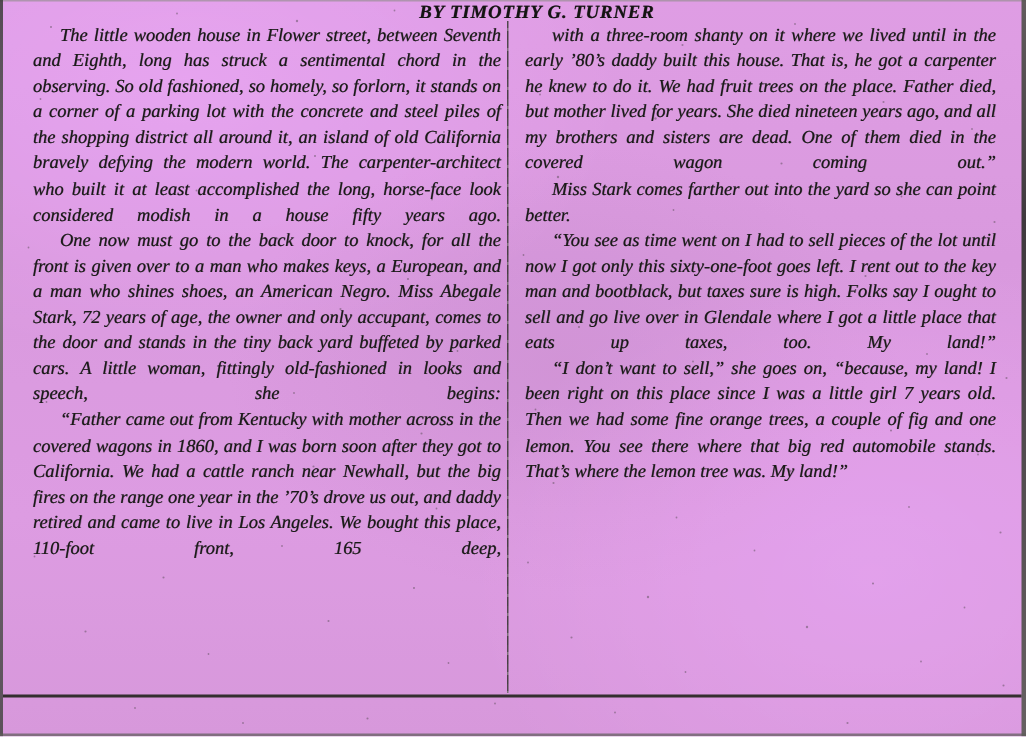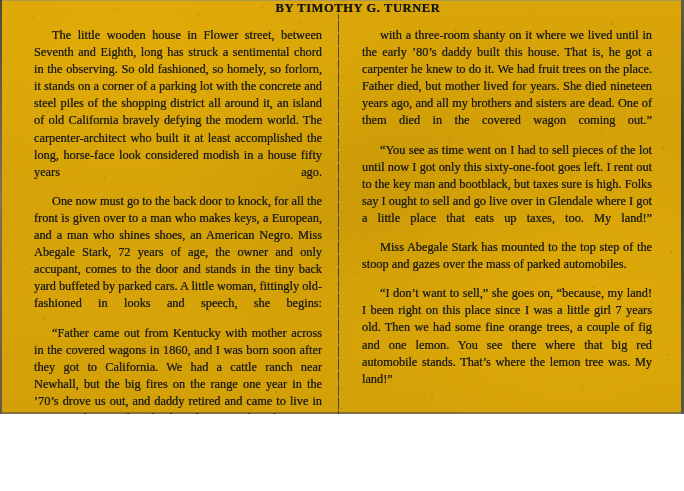--- a/index.html
+++ b/index.html
@@ -4,26 +4,27 @@
 <style>
   html, body {
     margin: 0;
     padding: 0;
     background: #ffffff;
   }
 
   #clipping {
     position: relative;
     width: 684px;
-    height: 414px;
+    height: 491px;
     box-sizing: border-box;
-    background: #eab308;
+    background: #f0abfc;
     overflow: hidden;
     font-family: "Liberation Serif", "DejaVu Serif", serif;
     color: #1a1a18;
+    font-style: italic;
   }
 
   
   #paper-texture {
     position: absolute;
     inset: 0;
     pointer-events: none;
     background:
       radial-gradient(ellipse 420px 260px at 18% 12%, rgba(255,255,255,0.55), rgba(255,255,255,0) 70%),
       radial-gradient(ellipse 380px 300px at 85% 78%, rgba(255,255,255,0.40), rgba(255,255,255,0) 72%),
@@ -133,21 +134,21 @@
     left: 22px;
     width: 312px;
   }
 
   #column-right {
     left: 350px;
     width: 314px;
   }
 
   .para {
-    margin: 12px;
+    margin: 0;
     text-indent: 18px;
     text-align: justify;
   }
 
   
   .para.runon {
     text-align-last: justify;
   }
 
   
@@ -271,22 +272,22 @@
   <div id="columns">
 
     <div class="column" id="column-left">
       <p class="para runon">The little wooden house in Flower street, between Seventh and Eighth, long has struck a sentimental chord in the observing. So old fashioned, so homely, so forlorn, it stands on a corner of a parking lot with the concrete and steel piles of the shopping district all around it, an island of old California bravely defying the modern world. The carpenter-architect who built it at least accomplished the long, horse-face look considered modish in a house fifty years ago.</p>
       <p class="para runon">One now must go to the back door to knock, for all the front is given over to a man who makes keys, a European, and a man who shines shoes, an American Negro. Miss Abegale Stark, 72 years of age, the owner and only accupant, comes to the door and stands in the tiny back yard buffeted by parked cars. A little woman, fittingly old-fashioned in looks and speech, she begins:</p>
       <p class="para runon">“Father came out from Kentucky with mother across in the covered wagons in 1860, and I was born soon after they got to California. We had a cattle ranch near Newhall, but the big fires on the range one year in the ’70’s drove us out, and daddy retired and came to live in Los Angeles. We bought this place, 110-foot front, 165 deep,</p>
     </div>
 
     <div class="column" id="column-right">
       <p class="para runon">with a three-room shanty on it where we lived until in the early ’80’s daddy built this house. That is, he got a carpenter he knew to do it. We had fruit trees on the place. Father died, but mother lived for years. She died nineteen years ago, and all my brothers and sisters are dead. One of them died in the covered wagon coming out.”</p>
+      <p class="para">Miss Stark comes farther out into the yard so she can point better.</p>
       <p class="para runon">“You see as time went on I had to sell pieces of the lot until now I got only this sixty-one-foot goes left. I rent out to the key man and bootblack, but taxes sure is high. Folks say I ought to sell and go live over in Glendale where I got a little place that eats up taxes, too. My land!”</p>
-      <p class="para">Miss Abegale Stark has mounted to the top step of the stoop and gazes over the mass of parked automobiles.</p>
       <p class="para">“I don’t want to sell,” she goes on, “because, my land! I been right on this place since I was a little girl 7 years old. Then we had some fine orange trees, a couple of fig and one lemon. You see there where that big red automobile stands. That’s where the lemon tree was. My land!”</p>
     </div>
 
   </div>
 
   <div id="bottom-rule"></div>
 
 </div>
 
 </body></html>

